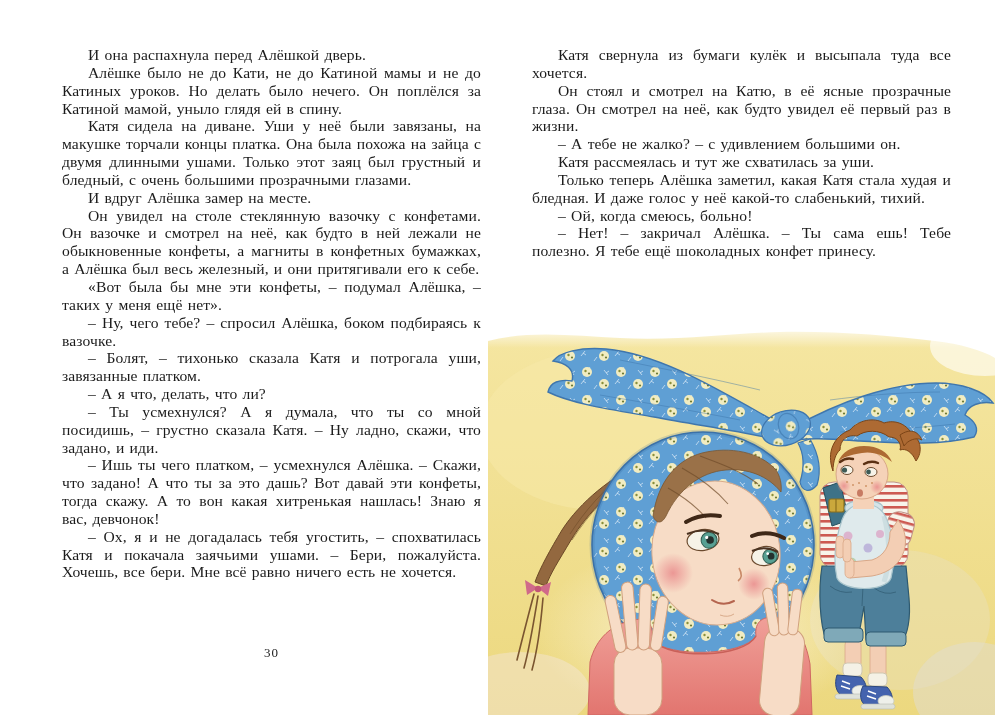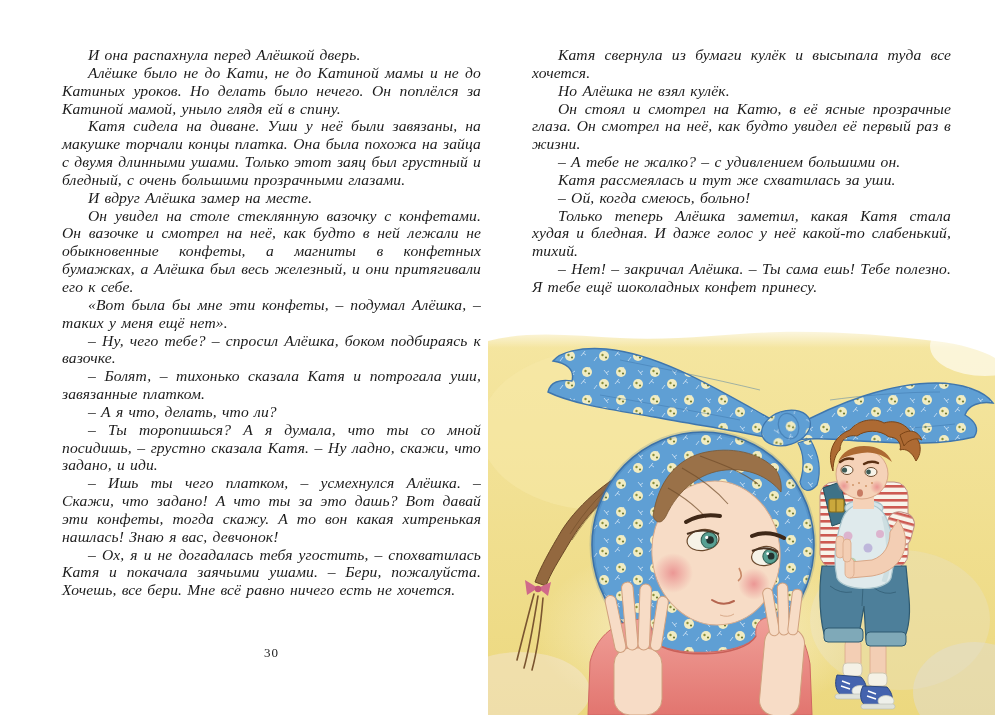--- a/index.html
+++ b/index.html
@@ -6,21 +6,21 @@
   body {
     width:1000px; height:715px; background:#ffffff;
     font-family:"Liberation Serif","DejaVu Serif",serif;
     color:#1b1b1b;
   }
   .spread { position:relative; width:1000px; height:715px; background:#ffffff; overflow:hidden; }
   .col {
     position:absolute; top:46px; width:419px;
     font-size:15.6px; line-height:17.85px;
     text-align:justify; word-spacing:1.2px; letter-spacing:.1px;
-    hyphens:auto;font-style:italic; -webkit-hyphens:auto;
+    hyphens:auto; -webkit-hyphens:auto;
   }
   .col p { margin:0; text-indent:26px; }
   #left-col  { left:62px; }
   #right-col { left:532px; }
   .pagenum {
     position:absolute; left:62px; top:645px; width:419px;
     text-align:center; font-size:13px; letter-spacing:1px;
   }
   #illo { position:absolute; left:488px; top:324px; width:507px; height:391px; }
 </style>
@@ -32,35 +32,34 @@
   <div class="col" id="left-col">
     <p>И она распахнула перед Алёшкой дверь.</p>
     <p>Алёшке было не до Кати, не до Катиной мамы и не до Катиных уроков. Но делать было нечего. Он поплёлся за Катиной мамой, уныло глядя ей в спину.</p>
     <p>Катя сидела на диване. Уши у неё были завязаны, на макушке торчали концы платка. Она была похожа на зайца с двумя длинными ушами. Только этот заяц был грустный и бледный, с очень большими прозрачными глазами.</p>
     <p>И вдруг Алёшка замер на месте.</p>
     <p>Он увидел на столе стеклянную вазочку с конфетами. Он вазочке и смотрел на неё, как будто в ней лежали не обыкновенные конфеты, а магниты в конфетных бумажках, а Алёшка был весь железный, и они притягивали его к себе.</p>
     <p>«Вот была бы мне эти конфеты, – подумал Алёшка, – таких у меня ещё нет».</p>
     <p>– Ну, чего тебе? – спросил Алёшка, боком подбираясь к вазочке.</p>
     <p>– Болят, – тихонько сказала Катя и потрогала уши, завязанные платком.</p>
     <p>– А я что, делать, что ли?</p>
-    <p>– Ты торопишься? А я думала, что ты со мной посидишь, – грустно сказала Катя. – Ну ладно, скажи, что задано, и иди.</p>
+    <p>– Ты усмехнулся? А я думала, что ты со мной посидишь, – грустно сказала Катя. – Ну ладно, скажи, что задано, и иди.</p>
     <p>– Ишь ты чего платком, – усмехнулся Алёшка. – Скажи, что задано! А что ты за это дашь? Вот давай эти конфеты, тогда скажу. А то вон какая хитренькая нашлась! Знаю я вас, девчонок!</p>
     <p>– Ох, я и не догадалась тебя угостить, – спохватилась Катя и покачала заячьими ушами. – Бери, пожалуйста. Хочешь, все бери. Мне всё равно ничего есть не хочется.</p>
   </div>
 
   <div class="pagenum">30</div>
 
   <div class="col" id="right-col">
     <p>Катя свернула из бумаги кулёк и высыпала туда все хочется.</p>
-    <p>Но Алёшка не взял кулёк.</p>
     <p>Он стоял и смотрел на Катю, в её ясные прозрачные глаза. Он смотрел на неё, как будто увидел её первый раз в жизни.</p>
     <p>– А тебе не жалко? – с удивлением большими он.</p>
     <p>Катя рассмеялась и тут же схватилась за уши.</p>
+    <p>Только теперь Алёшка заметил, какая Катя стала худая и бледная. И даже голос у неё какой-то слабенький, тихий.</p>
     <p>– Ой, когда смеюсь, больно!</p>
-    <p>Только теперь Алёшка заметил, какая Катя стала худая и бледная. И даже голос у неё какой-то слабенький, тихий.</p>
     <p>– Нет! – закричал Алёшка. – Ты сама ешь! Тебе полезно. Я тебе ещё шоколадных конфет принесу.</p>
   </div>
 
   <svg id="illo" viewBox="488 324 507 391" xmlns="http://www.w3.org/2000/svg">
     <defs>
       <linearGradient id="bgG" x1="0" y1="0" x2="0" y2="1">
         <stop offset="0" stop-color="#f5e6a1"></stop>
         <stop offset="1" stop-color="#ecd87f"></stop>
       </linearGradient>
       <linearGradient id="fadeTop" x1="0" y1="0" x2="0" y2="1">

